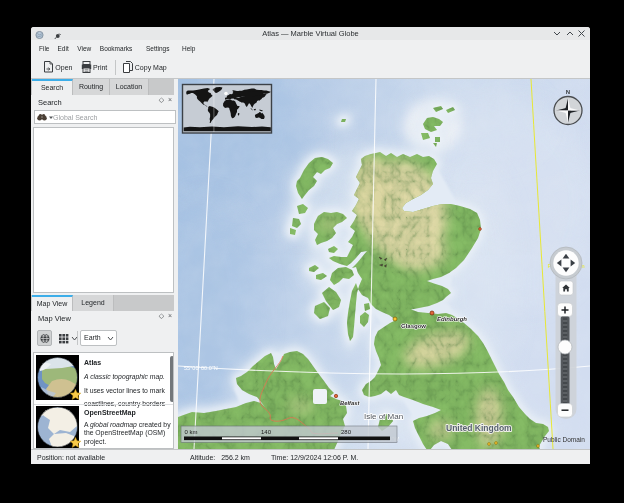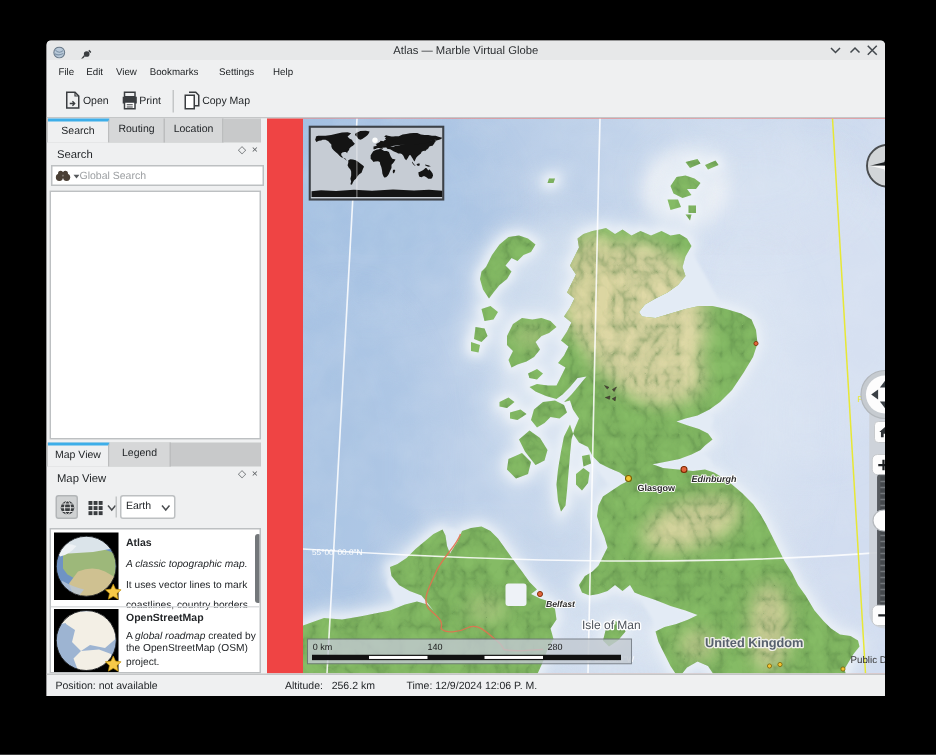--- a/index.html
+++ b/index.html
@@ -27,22 +27,21 @@
     position:absolute; left:0; top:30px; width:559px; height:22px;
     background:#eff0f1; border-bottom:1px solid #c4c6c7;
     font-size:7px; color:#232629;
   }
   #leftcol {
     position:absolute; left:0; top:52px; width:147px; height:370px;
     background:#eff0f1;
   }
   #mapwrap {
     position:absolute; left:147px; top:52px; width:412px; height:370px;
-    background:#ef4444;
-    padding-left:24px;
+    background:#c2410c;
   }
   #statusbar {
     position:absolute; left:0; top:422px; width:559px; height:15px;
     background:#eff0f1; border-top:1px solid #c4c6c7;
     font-size:7px; color:#232629;
   }
   
   .tabbar { position:absolute; left:0; width:143px; height:16px; background:#c8c9ca; }
   .tab { position:absolute; top:0; height:16px; font-size:7px; color:#232629;
          text-align:center; line-height:16px; background:#d6d7d8; border-right:1px solid #bcbdbe; }

